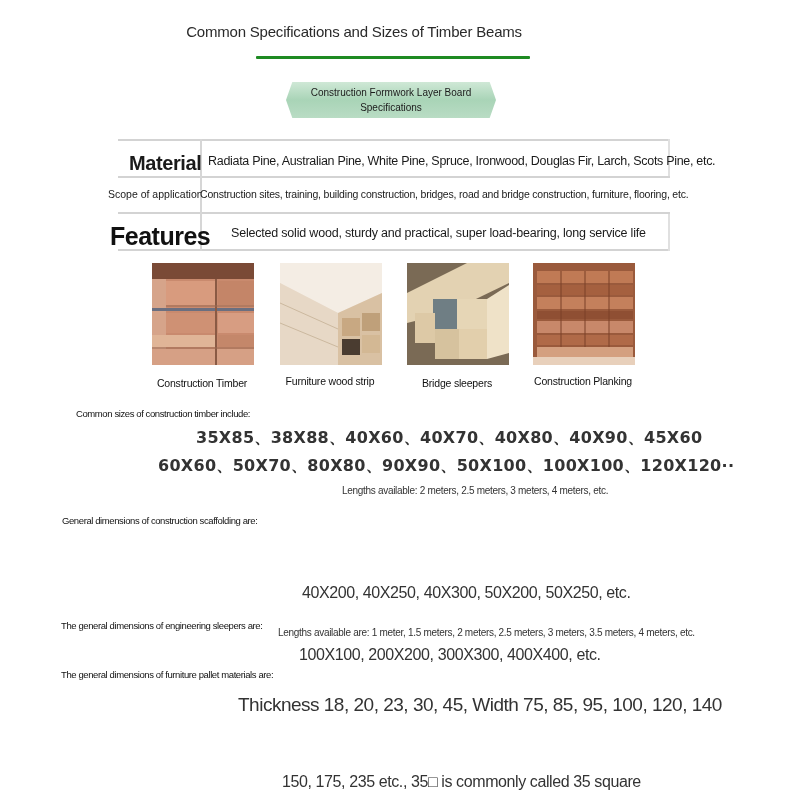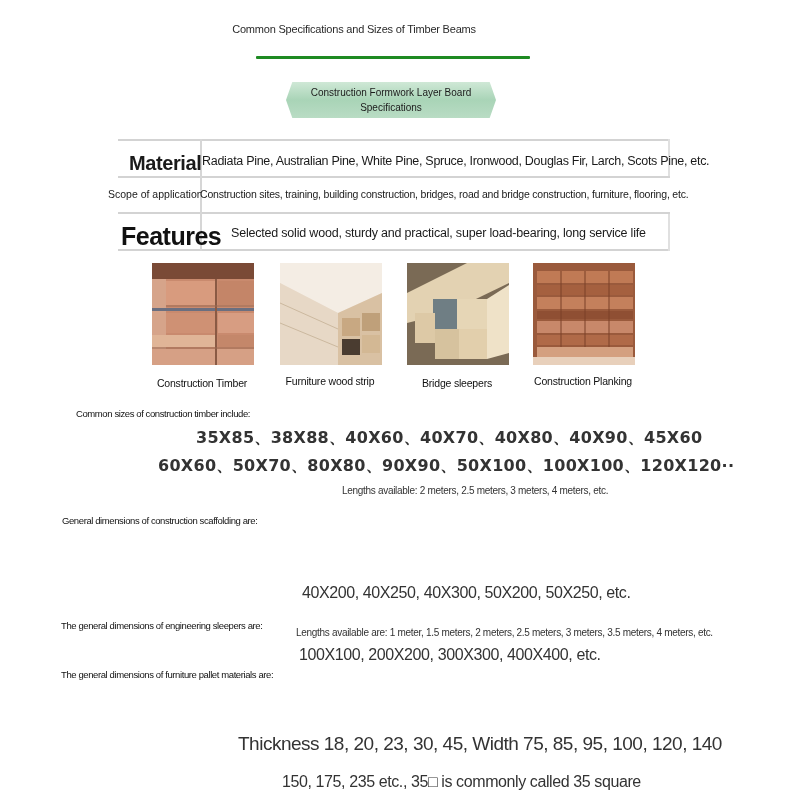--- a/index.html
+++ b/index.html
@@ -1,42 +1,42 @@
 <!DOCTYPE html>
 <html><head>
 <meta charset="utf-8">
 <style>
   html, body { margin:0; padding:0; }
   body { width:800px; height:800px; background:#ffffff; position:relative; overflow:hidden;
          font-family:"Liberation Sans", sans-serif; color:#222; }
   .abs { position:absolute; }
-  .title { top:23px; left:0; width:708px; text-align:center; font-size:11px; color:#2a2a2a; letter-spacing:-0.2px; }
+  .title { top:23px; left:0; width:708px; text-align:center; font-size:15px; color:#2a2a2a; letter-spacing:-0.2px; }
   .title-line { top:56px; left:256px; width:274px; height:3px; background:#1e8a22; border-radius:1px; }
   .badge { top:82px; left:286px; width:210px; height:36px;
            background:linear-gradient(180deg,#cfe8d6 0%,#a9d4b7 50%,#b9dcc4 100%);
            clip-path:polygon(3% 0,97% 0,100% 50%,97% 100%,3% 100%,0 50%);
            display:flex; flex-direction:column; align-items:center; justify-content:center;
            font-size:10px; line-height:15px; color:#1b1b1b; text-align:center; }
   .table { top:139px; left:118px; width:552px; height:112px; }
   .hline { position:absolute; left:0; width:552px; height:2px; background:#d3d3d3; }
   .vline { position:absolute; left:82px; top:0; width:2px; height:112px; background:#d6d6d6; }
   .rline { position:absolute; right:0; width:2px; background:#e0e0e0; }
   .lbl-material { top:152px; left:129px; font-size:20px; font-weight:bold; color:#1a1a1a; letter-spacing:-0.4px; }
-  .val-material { top:154px; left:202px; font-size:12.5px; color:#1a1a1a; letter-spacing:-0.3px; white-space:nowrap; }
+  .val-material { top:154px; left:202px; font-size:12.5px; color:#1a1a1a; letter-spacing:-0.3px; white-space:nowrap;padding-left:6px; }
   .lbl-scope { top:188px; left:108px; font-size:10.5px; color:#1a1a1a; white-space:nowrap; width:93px; overflow:hidden; }
   .val-scope { top:188px; left:200px; font-size:10.5px; color:#1a1a1a; white-space:nowrap; letter-spacing:-0.2px; }
-  .lbl-features { top:222px; left:110px; font-size:25px; font-weight:bold; color:#111; letter-spacing:-0.5px;margin-left:11px; }
+  .lbl-features { top:222px; left:110px; font-size:25px; font-weight:bold; color:#111; letter-spacing:-0.5px; }
   .val-features { top:226px; left:231px; font-size:12.5px; color:#1a1a1a; white-space:nowrap; letter-spacing:-0.2px; }
   .photo { top:263px; width:102px; height:102px; }
   .cap { top:377px; width:140px; text-align:center; font-size:10.5px; color:#111; white-space:nowrap; letter-spacing:-0.2px; }
   .sec-label { font-size:9.5px; color:#111; white-space:nowrap; letter-spacing:-0.4px; }
   .sizes { font-family:"DejaVu Sans", sans-serif; font-size:16px; font-weight:bold; color:#333; white-space:nowrap; letter-spacing:0.3px; }
   .note { font-size:10px; color:#333; white-space:nowrap; letter-spacing:-0.3px;margin-left:48px; }
   .big { font-size:16px; color:#333; white-space:nowrap; letter-spacing:-0.4px;margin-top:45px; }
-  .bigger { font-size:19px; color:#333; white-space:nowrap; letter-spacing:-0.5px;margin-top:39px; }
+  .bigger { font-size:19px; color:#333; white-space:nowrap; letter-spacing:-0.5px; }
 </style>
 </head>
 <body>
 
 <div class="abs title">Common Specifications and Sizes of Timber Beams</div>
 <div class="abs title-line"></div>
 
 <div class="abs badge">
   <span>Construction Formwork Layer Board</span>
   <span>Specifications</span>
@@ -127,17 +127,17 @@
 <div class="abs sec-label" style="top:408px; left:76px;">Common sizes of construction timber include:</div>
 <div class="abs sizes" style="top:428px; left:196px;">35X85、38X88、40X60、40X70、40X80、40X90、45X60</div>
 <div class="abs sizes" style="top:456px; left:158px;">60X60、50X70、80X80、90X90、50X100、100X100、120X120··</div>
 <div class="abs note" style="top:485px; left:294px;">Lengths available: 2 meters, 2.5 meters, 3 meters, 4 meters, etc.</div>
 
 <div class="abs sec-label" style="top:515px; left:62px;">General dimensions of construction scaffolding are:</div>
 <div class="abs big" style="top:539px; left:302px;">40X200, 40X250, 40X300, 50X200, 50X250, etc.</div>
 
 <div class="abs sec-label" style="top:580px; left:61px;margin-top:40px;">The general dimensions of engineering sleepers are:</div>
 <div class="abs big" style="top:601px; left:299px;">100X100, 200X200, 300X300, 400X400, etc.</div>
-<div class="abs note" style="top:627px; left:248px;">Lengths available are: 1 meter, 1.5 meters, 2 meters, 2.5 meters, 3 meters, 3.5 meters, 4 meters, etc.</div>
+<div class="abs note" style="top:627px; left:230px;">Lengths available are: 1 meter, 1.5 meters, 2 meters, 2.5 meters, 3 meters, 3.5 meters, 4 meters, etc.</div>
 
 <div class="abs sec-label" style="top:669px; left:61px;">The general dimensions of furniture pallet materials are:</div>
 <div class="abs bigger" style="top:694px; left:238px;">Thickness 18, 20, 23, 30, 45, Width 75, 85, 95, 100, 120, 140</div>
 <div class="abs big" style="top:728px; left:282px;">150, 175, 235 etc., 35□ is commonly called 35 square</div>
 
 </body></html>

